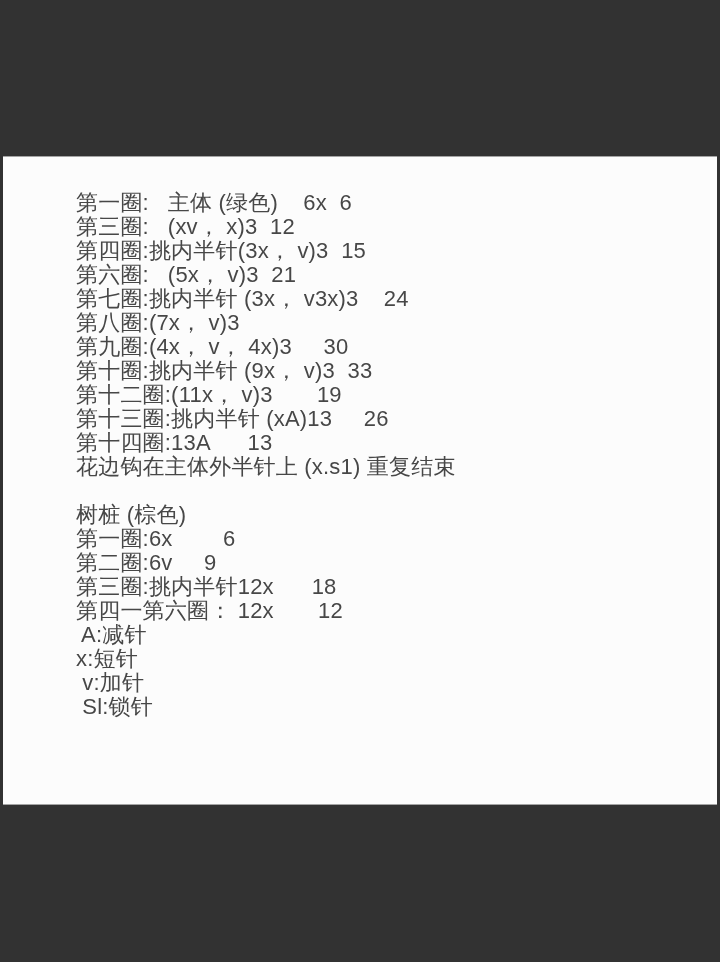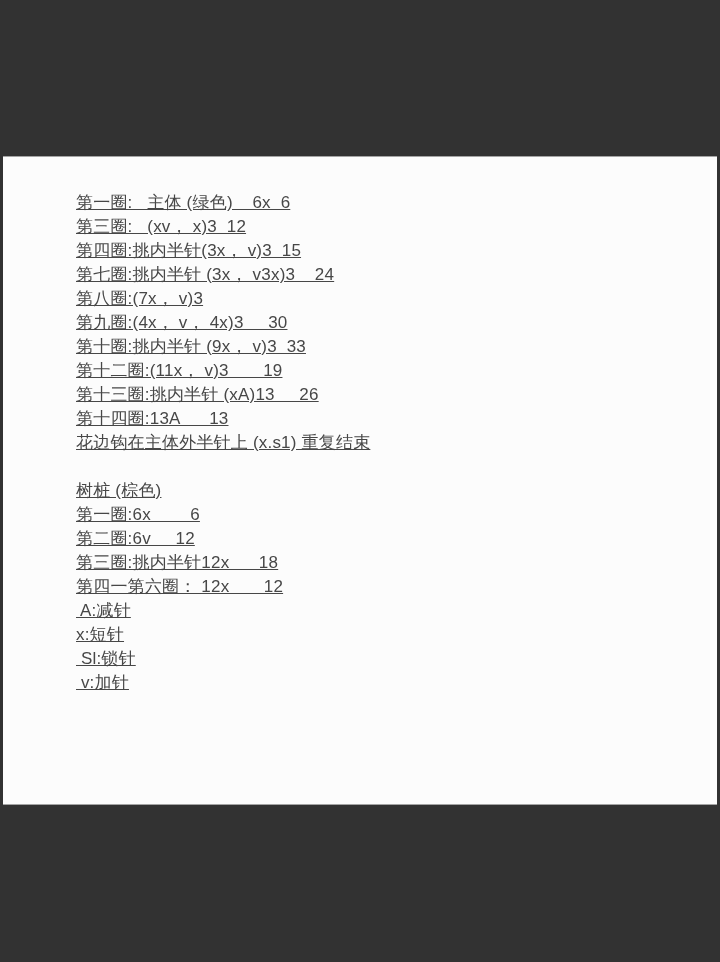--- a/index.html
+++ b/index.html
@@ -25,49 +25,49 @@
     border-bottom: 1px solid rgba(0,0,0,0.35);
     box-sizing: border-box;
   }
   .textblock {
     position: absolute;
     left: 73px;
     top: 34px;
     right: 10px;
   }
   .line {
-    font-size: 17px;
+    font-size: 22px;
     line-height: 24px;
     min-height: 24px;
     color: var(--text, #474747);
     white-space: pre;
     letter-spacing: 0.2px;
-    text-decoration: underline;
   }
 </style>
 </head>
 <body style="--backdrop: #323232; --paper: #fcfcfc; --text: #474747;">
 
 <div class="paper">
   <div class="textblock">
     <div class="line">第一圈:   主体 (绿色)    6x  6</div>
     <div class="line">第三圈:   (xv， x)3  12</div>
     <div class="line">第四圈:挑内半针(3x， v)3  15</div>
+    <div class="line">第六圈:   (5x， v)3  21</div>
     <div class="line">第七圈:挑内半针 (3x， v3x)3    24</div>
     <div class="line">第八圈:(7x， v)3</div>
     <div class="line">第九圈:(4x， v， 4x)3     30</div>
     <div class="line">第十圈:挑内半针 (9x， v)3  33</div>
     <div class="line">第十二圈:(11x， v)3       19</div>
     <div class="line">第十三圈:挑内半针 (xA)13     26</div>
     <div class="line">第十四圈:13A      13</div>
     <div class="line">花边钩在主体外半针上 (x.s1) 重复结束</div>
     <div class="line"></div>
     <div class="line">树桩 (棕色)</div>
     <div class="line">第一圈:6x        6</div>
-    <div class="line">第二圈:6v     12</div>
+    <div class="line">第二圈:6v     9</div>
     <div class="line">第三圈:挑内半针12x      18</div>
     <div class="line">第四一第六圈： 12x       12</div>
     <div class="line"> A:减针</div>
     <div class="line">x:短针</div>
+    <div class="line"> v:加针</div>
     <div class="line"> Sl:锁针</div>
-    <div class="line"> v:加针</div>
   </div>
 </div>
 
 </body></html>

